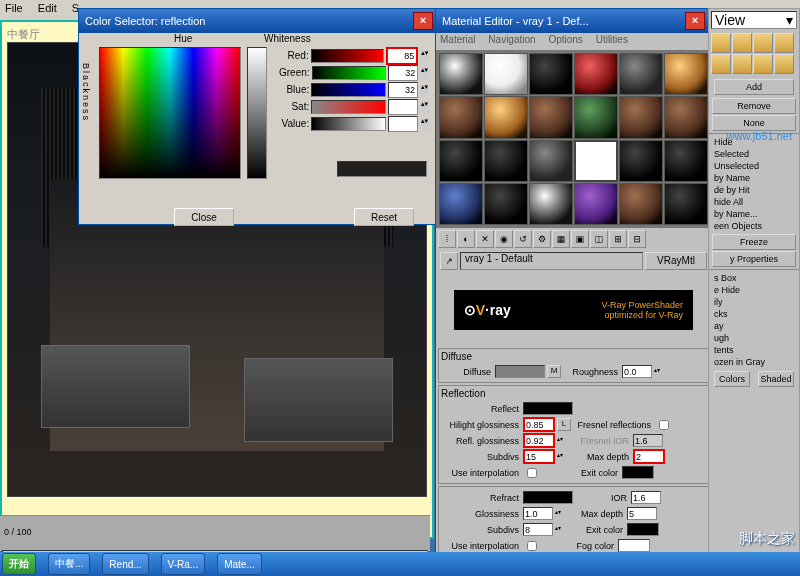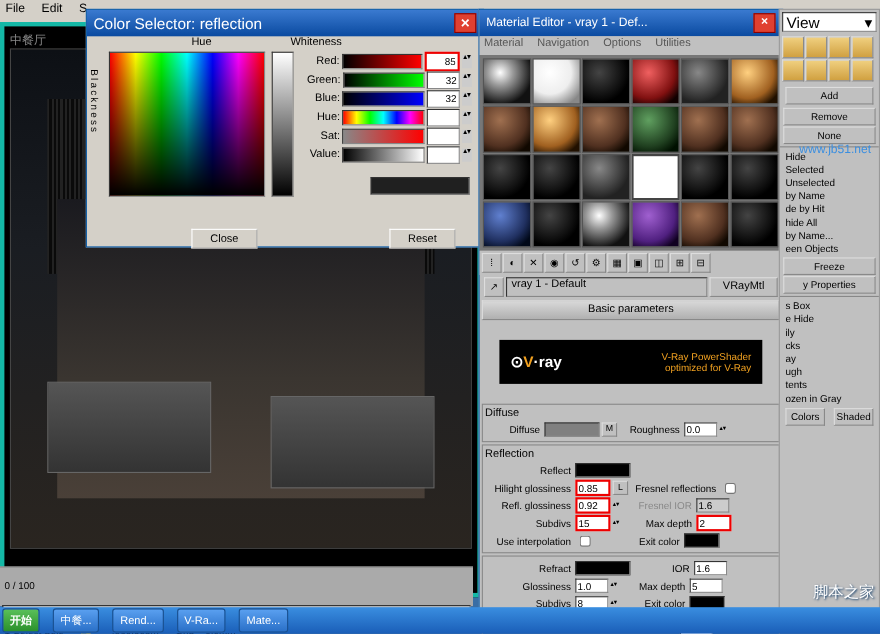--- a/index.html
+++ b/index.html
@@ -1,35 +1,35 @@
 <!DOCTYPE html>
 <html><head>
 <meta charset="utf-8">
 <style>
 html,body{margin:0;padding:0;width:800px;height:576px;overflow:hidden;font-family:Tahoma,Arial,sans-serif;font-size:10px;background:#3a6ea5}
-.viewport{position:absolute;left:0;top:20px;width:430px;height:515px;background:#000000;border:4px solid #14b8a6}
+.viewport{position:absolute;left:0;top:20px;width:430px;height:515px;background:#fef9c3;border:2px solid #14b8a6}
 .viewport-label{position:absolute;left:5px;top:5px;color:#888;font-size:11px}
 .viewport-scene{position:absolute;left:5px;top:20px;right:5px;bottom:40px;background:linear-gradient(180deg,#0d1015 0%,#1a1d22 40%,#2a2520 100%);border:1px solid #444}
 .scene-interior{position:absolute;left:10%;top:30%;right:10%;bottom:10%;background:linear-gradient(180deg,#1a1a1f 0%,#3a3530 60%,#4a4038 100%)}
 .scene-window{position:absolute;width:12%;height:35%;top:10%;background:repeating-linear-gradient(90deg,#222,#222 2px,#0a0a0a 2px,#0a0a0a 4px)}
 .scene-window.w1{left:8%}.scene-window.w2{left:25%}.scene-window.w3{right:8%}.scene-window.w4{right:25%}
 .scene-table{position:absolute;width:35%;height:18%;background:linear-gradient(180deg,#555,#333);border:1px solid #666}
 .scene-table.t1{left:8%;bottom:15%}.scene-table.t2{right:8%;bottom:12%}
 .scene-light{position:absolute;left:48%;top:5%;width:4%;height:45%;background:linear-gradient(180deg,#f8a060,transparent)}
 .menubar{position:absolute;left:0;top:0;right:0;height:18px;background:#d4d0c8;font-size:11px;padding:2px 5px;color:#000}
 .menubar span{margin-right:12px;cursor:pointer}
 .timeline{position:absolute;left:0;bottom:25px;width:430px;height:35px;background:#aaa;border-top:1px solid #888;font-size:9px}
 .timeline-track{height:14px;background:linear-gradient(180deg,#ccc,#999);margin:2px;border:1px inset #888}
 .taskbar{position:absolute;left:0;bottom:0;right:0;height:24px;background:linear-gradient(180deg,#3a8ee0,#1a5eb8);display:flex;align-items:center;padding:0 2px;gap:12px}
 .taskbar-btn{height:20px;padding:0 6px;background:linear-gradient(180deg,#5aa0f0,#2a70c8);border:1px solid #1a5090;border-radius:3px;color:#fff;font-size:10px;display:flex;align-items:center;cursor:pointer}
 .start-btn{background:linear-gradient(180deg,#5ac05a,#2a902a);font-weight:bold}
 
 
 .color-selector{position:absolute;left:78px;top:8px;width:360px;height:215px;background:#d4d0c8;border:1px solid #0055a5}
-.cs-title{height:20px;background:linear-gradient(180deg,#3a7ad0,#0a4aa0);color:#fff;padding:2px 6px;font-size:14px;display:flex;justify-content:space-between;align-items:center}
+.cs-title{height:20px;background:linear-gradient(180deg,#3a7ad0,#0a4aa0);color:#fff;padding:2px 6px;font-size:11px;display:flex;justify-content:space-between;align-items:center}
 .cs-close{width:18px;height:16px;background:#e04030;color:#fff;text-align:center;cursor:pointer;border:1px solid #800;font-weight:bold;line-height:14px}
 .cs-body{padding:6px;position:relative;height:185px}
 .cs-hue-label,.cs-white-label{position:absolute;top:0;font-size:10px}
 .cs-hue-label{left:95px}.cs-white-label{left:185px}
 .cs-blackness{position:absolute;left:2px;top:30px;writing-mode:vertical-lr;font-size:9px;letter-spacing:2px}
 .cs-hue-box{position:absolute;left:20px;top:14px;width:140px;height:130px;background:linear-gradient(180deg,rgba(0,0,0,0),rgba(0,0,0,1)),linear-gradient(90deg,#f00,#ff0,#0f0,#0ff,#00f,#f0f,#f00);border:1px inset #888}
 .cs-white-strip{position:absolute;left:168px;top:14px;width:18px;height:130px;background:linear-gradient(180deg,#fff,#000);border:1px inset #888}
 .cs-fields{position:absolute;left:200px;top:14px;width:150px}
 .cs-row{display:flex;align-items:center;height:17px;gap:2px;margin-bottom:0px}
 .cs-label{width:34px;text-align:right;font-size:10px}
@@ -154,26 +154,20 @@
           <input class="cs-val" value="32" style="">
           <div class="cs-spin">▴▾</div>
         </div>
       <div class="cs-row">
           <span class="cs-label">Blue:</span>
           <div class="cs-gradient g-blue"></div>
           <input class="cs-val" value="32" style="">
           <div class="cs-spin">▴▾</div>
         </div>
       <div class="cs-row">
-          <span class="cs-label">Hue:</span>
-          <div class="cs-gradient g-hue"></div>
-          <input class="cs-val" value=" " style="">
-          <div class="cs-spin">▴▾</div>
-        </div>
-      <div class="cs-row">
           <span class="cs-label">Sat:</span>
           <div class="cs-gradient g-sat"></div>
           <input class="cs-val" value=" " style="">
           <div class="cs-spin">▴▾</div>
         </div>
       <div class="cs-row">
           <span class="cs-label">Value:</span>
           <div class="cs-gradient g-val"></div>
           <input class="cs-val" value=" " style="">
           <div class="cs-spin">▴▾</div>
@@ -233,21 +227,20 @@
     <div class="me-tool">▣</div>
     <div class="me-tool">◫</div>
     <div class="me-tool">⊞</div>
     <div class="me-tool">⊟</div>
   </div>
   <div class="me-name-row">
     <div class="me-tool">↗</div>
     <div class="me-name">vray 1 - Default</div>
     <div class="me-type-btn">VRayMtl</div>
   </div>
-  <div class="me-rollout-head">Basic parameters</div>
   <div class="vray-banner">
     <div class="vray-logo">⊙<b>V</b>·ray</div>
     <div class="vray-tag">
       <div>V-Ray PowerShader</div>
       <div>optimized for V-Ray</div>
     </div>
   </div>
 
   <div class="me-section">
     <div class="me-sec-label">Diffuse</div>

